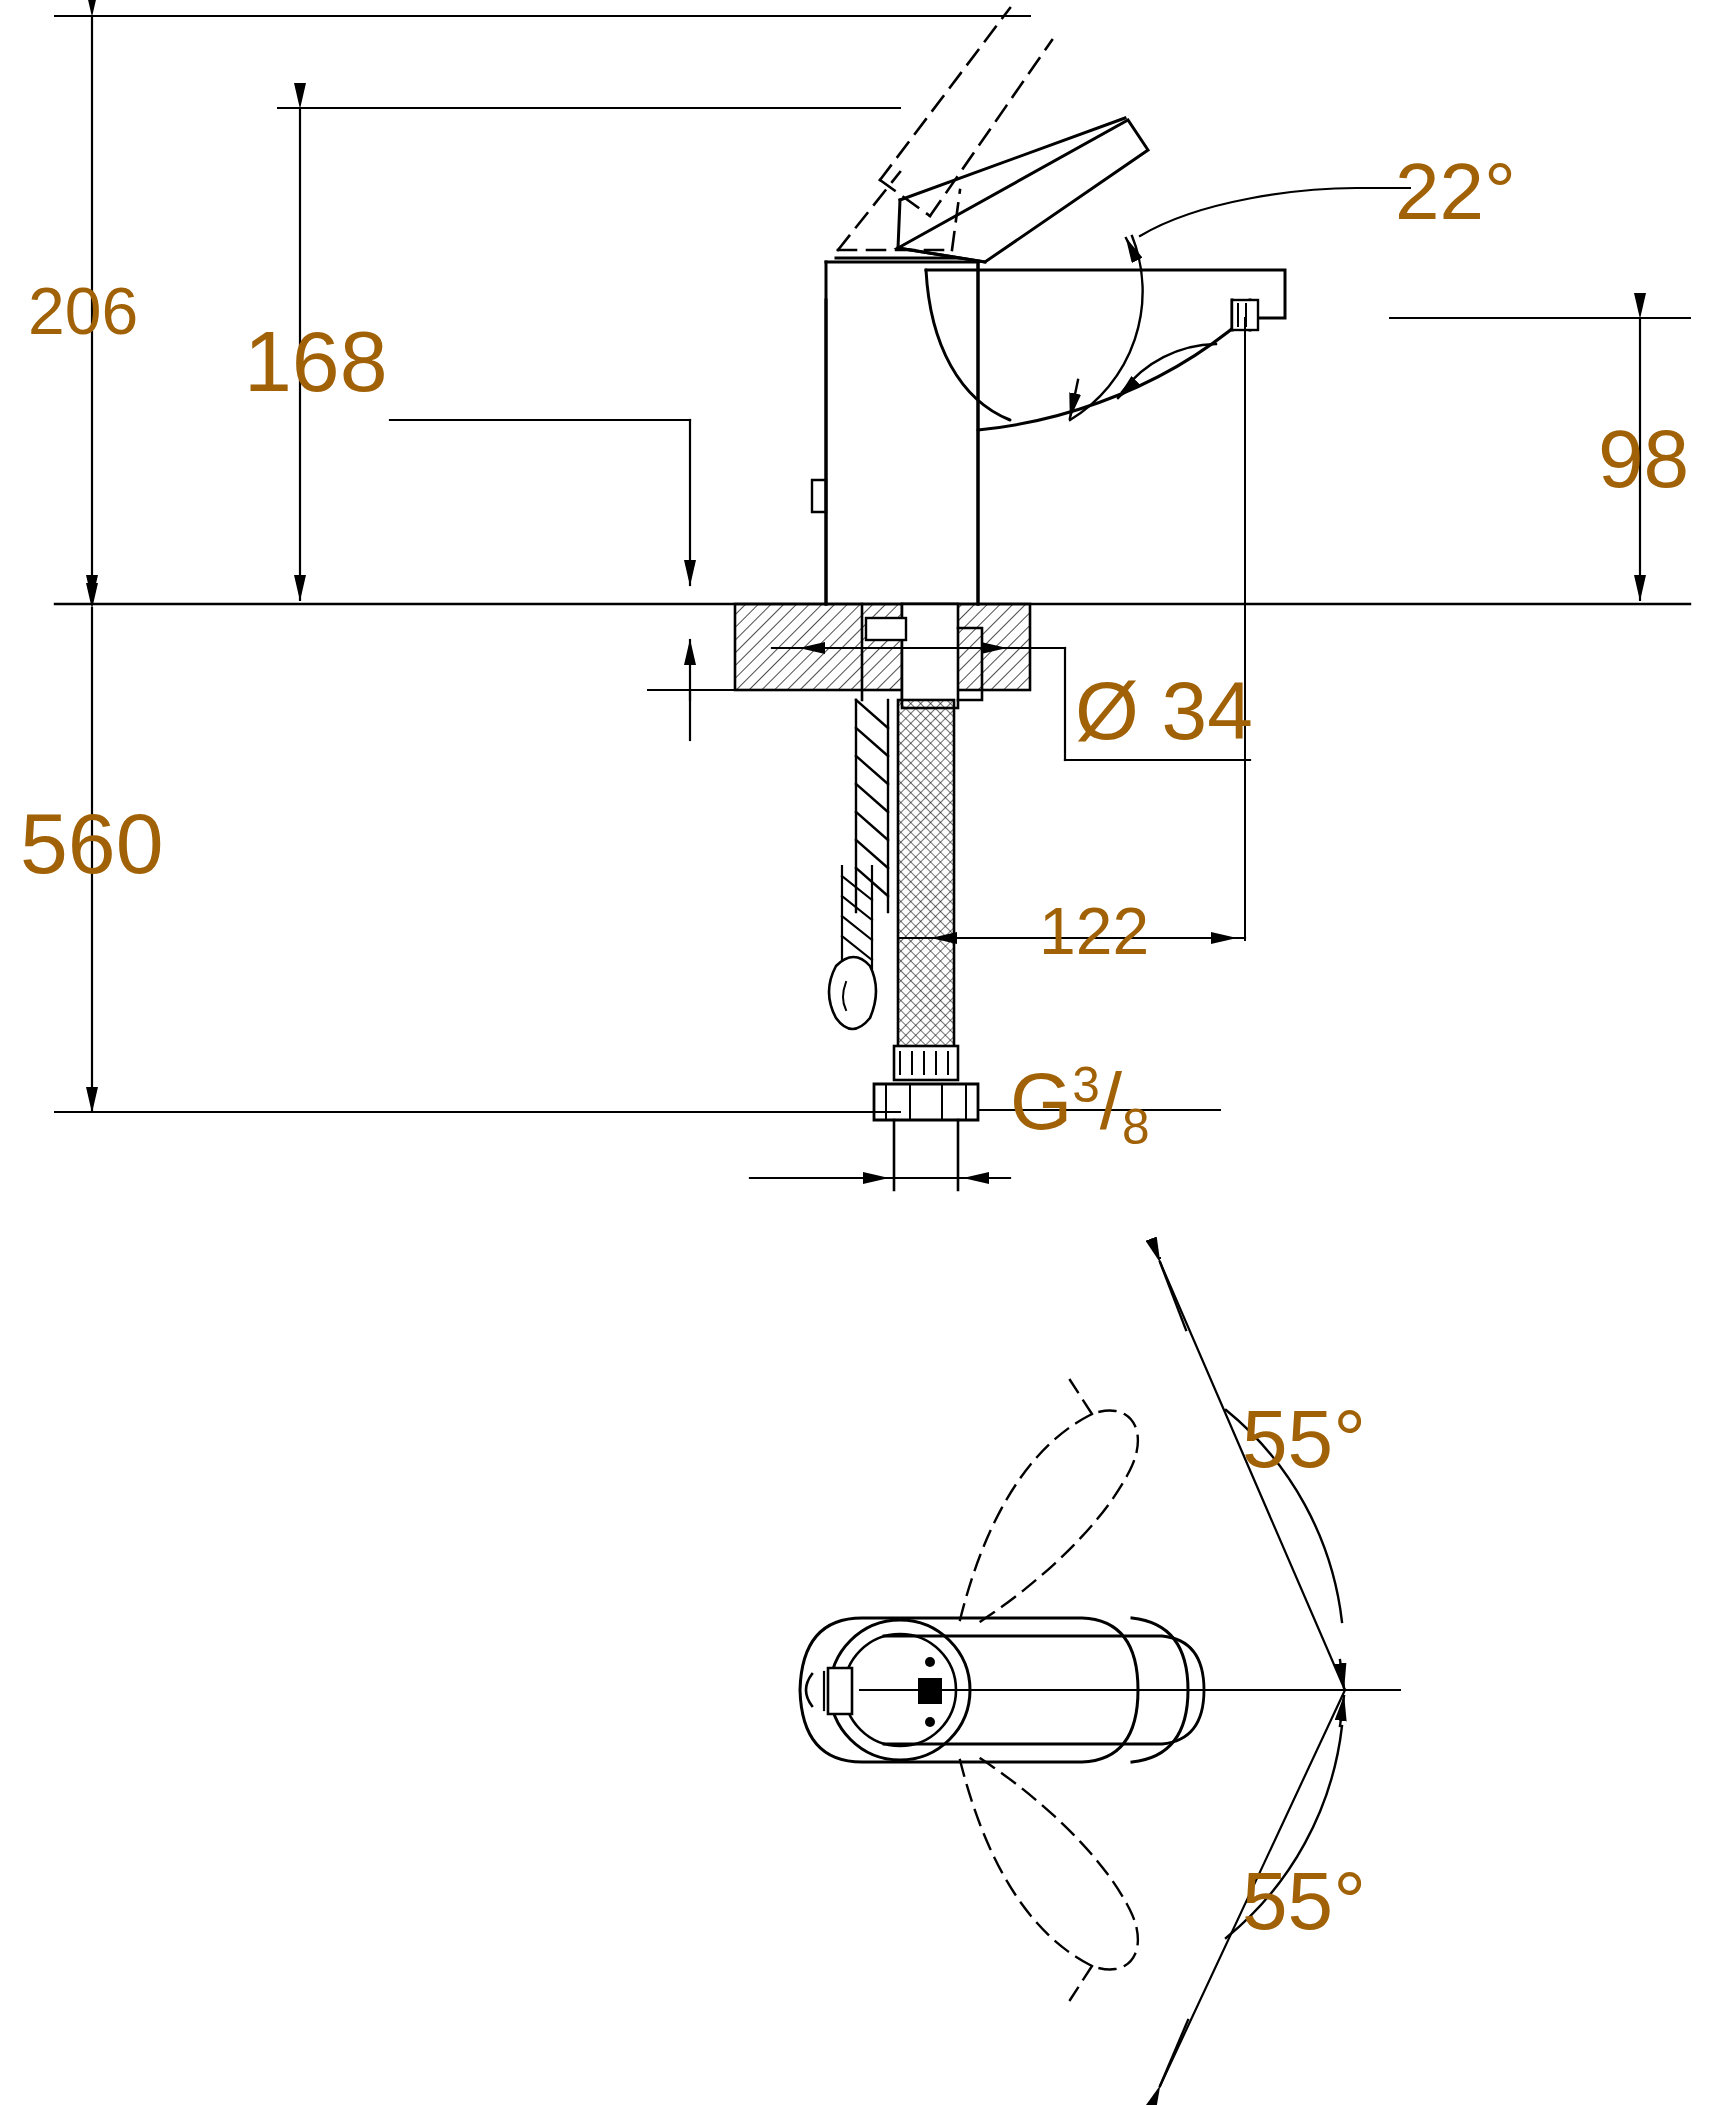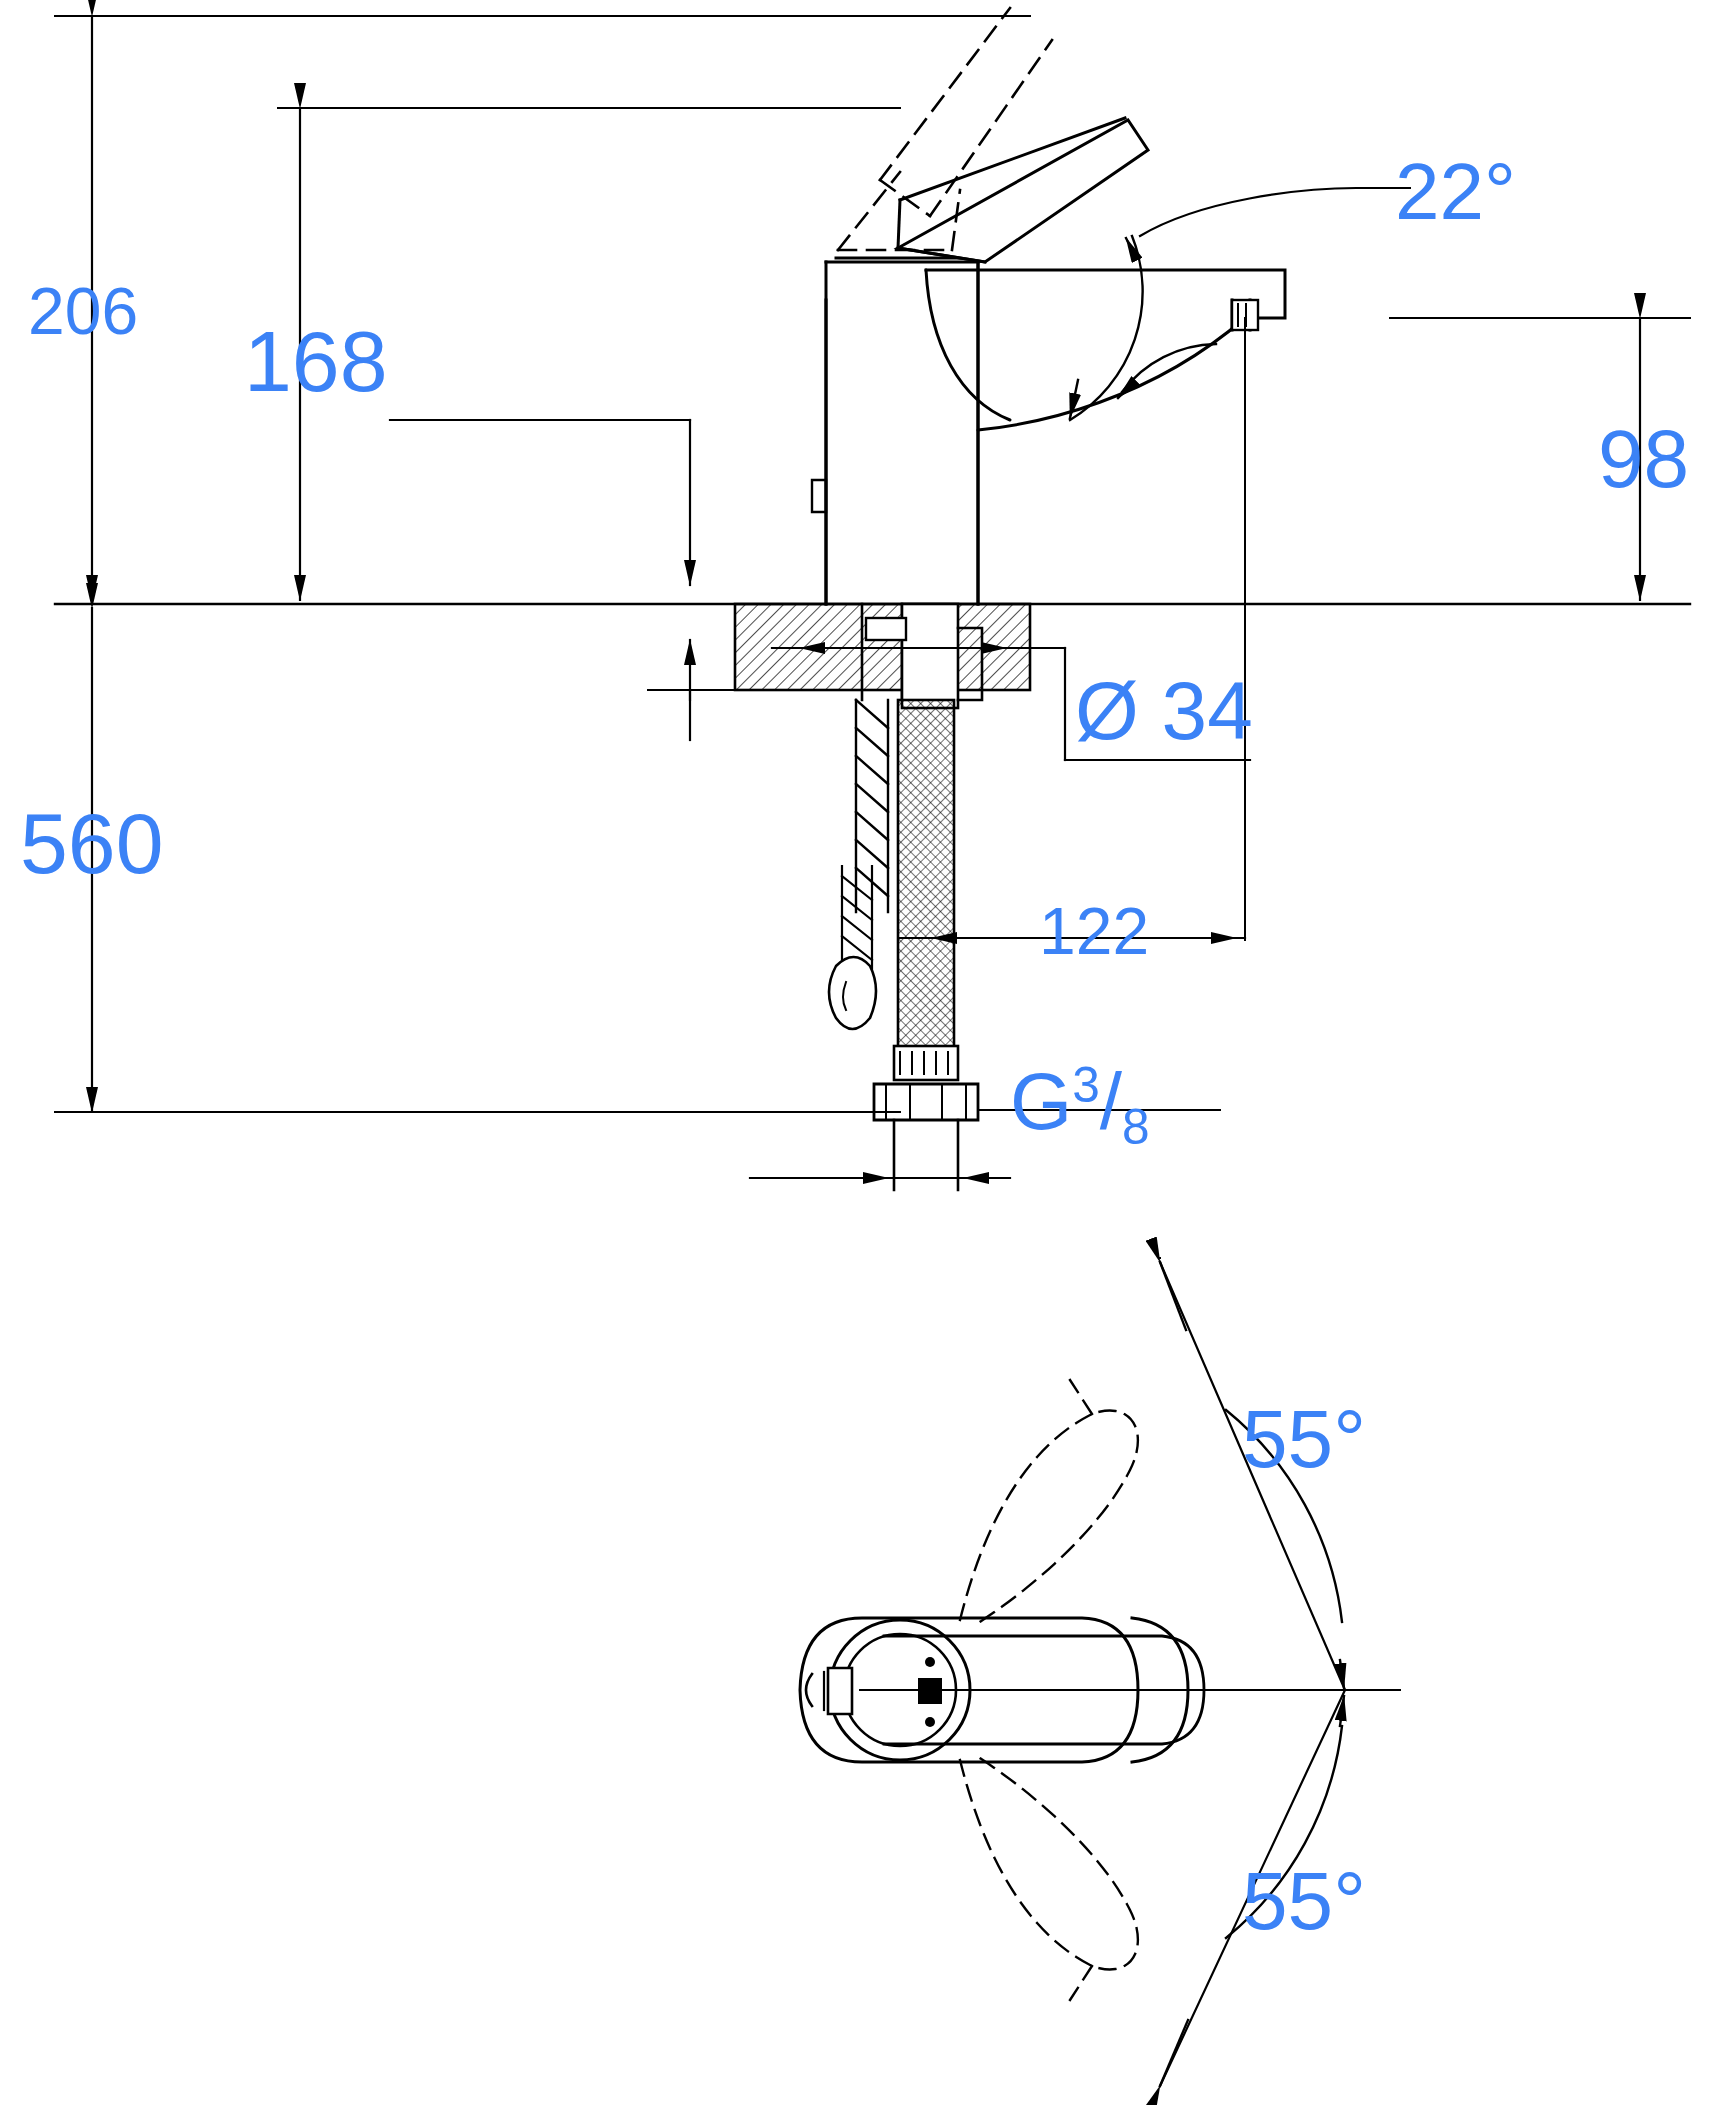--- a/index.html
+++ b/index.html
@@ -1,18 +1,18 @@
 <!DOCTYPE html>
 <html><head>
 <meta charset="utf-8">
 <style>
   html,body{margin:0;padding:0;background:#ffffff;}
   body{font-family:"Liberation Sans", sans-serif;color:#000;}
   #root{position:relative;width:1734px;height:2105px;background:#fff;overflow:hidden;}
-  .lbl{position:absolute;white-space:nowrap;font-family:"Liberation Sans", sans-serif;color:#3b82f6;line-height:1;}
+  .lbl{position:absolute;white-space:nowrap;font-family:"Liberation Sans", sans-serif;color:#a16207;line-height:1;}
   svg{position:absolute;left:0;top:0;}
   .frac{display:inline-block;position:relative;}
   .frac .num{font-size:0.62em;position:relative;top:-0.55em;}
   .frac .den{font-size:0.62em;position:relative;top:0.3em;}
   .frac .sl{font-size:1em;}
 </style>
 </head>
 <body>
 
 <div id="root">

